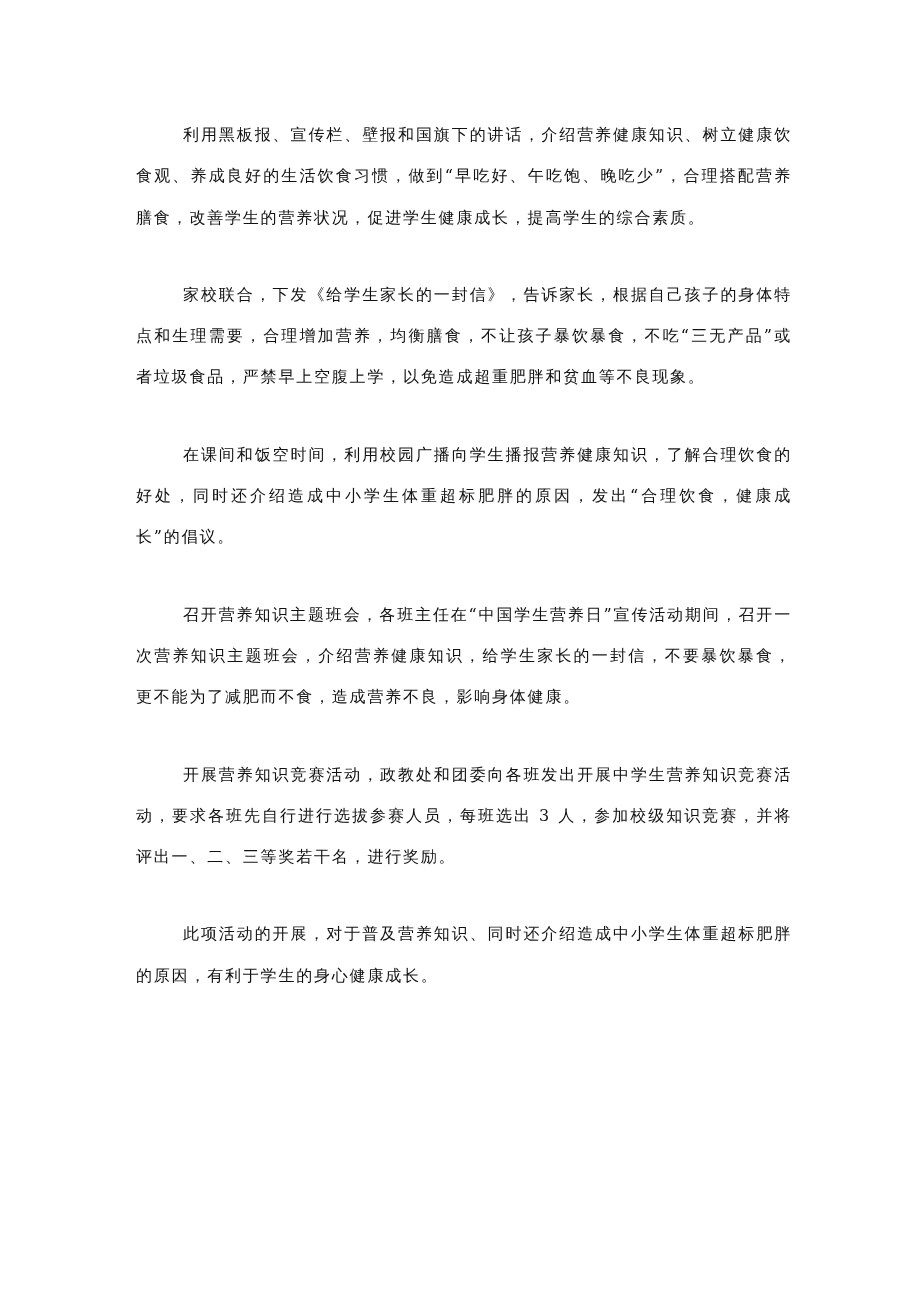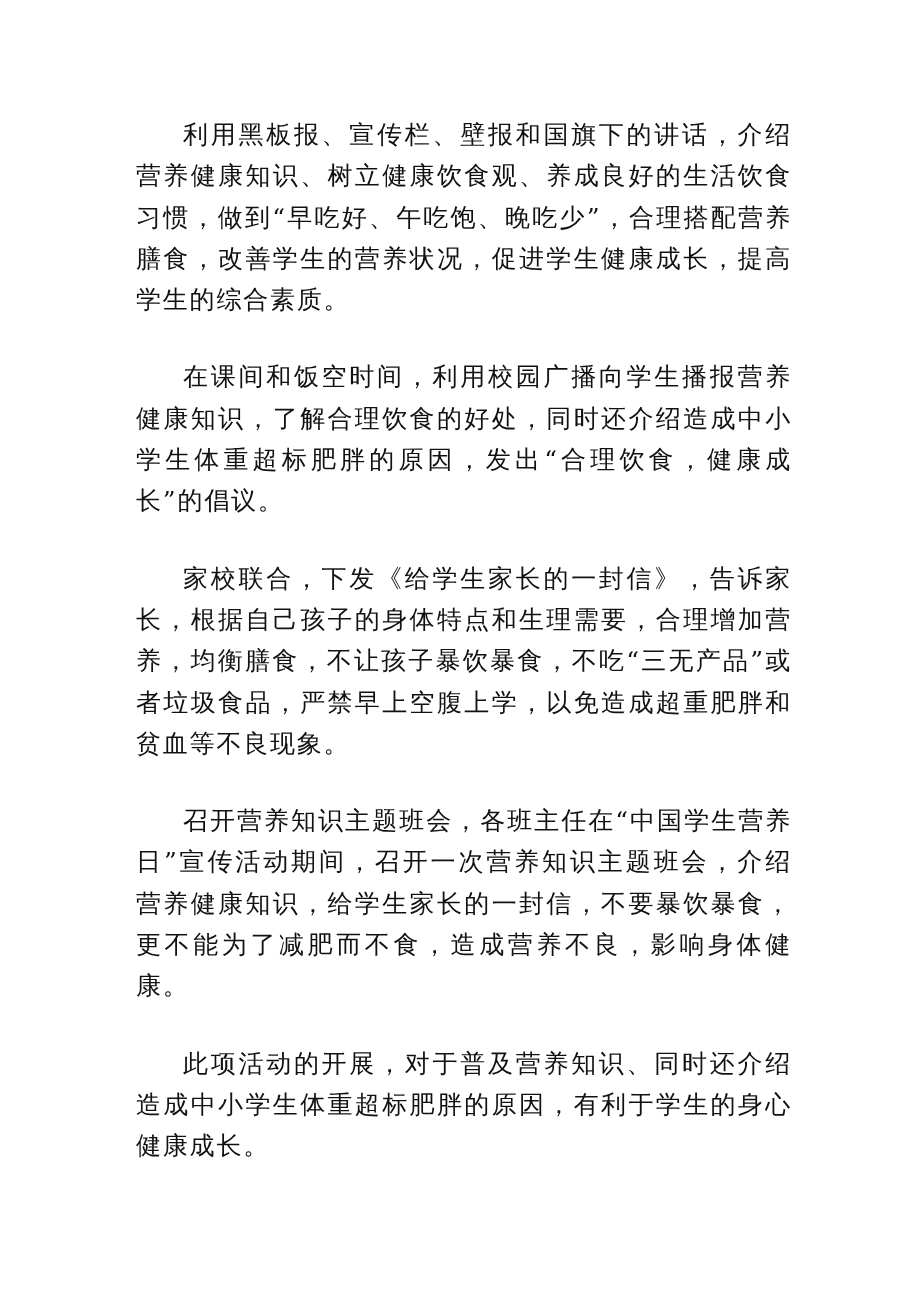--- a/index.html
+++ b/index.html
@@ -13,34 +13,35 @@
       position: relative;
       overflow: hidden;
     }
     .page {
       position: absolute;
       left: 136px;
       top: 114px;
       width: 656px;
       color: #111111;
       font-family: "DejaVu Serif", "Liberation Serif", serif;
-      font-size: 25px;
+      font-size: 16px;
       line-height: 41.3px;
       letter-spacing: 1.8px;
     }
     .para {
       margin: 0 0 36px 0;
       text-indent: 47px;
       text-align: justify;
       text-justify: inter-character;
       word-break: break-all;
     }
   </style>
 </head>
 <body>
 
 <div class="page">
   <p class="para">利用黑板报、宣传栏、壁报和国旗下的讲话，介绍营养健康知识、树立健康饮食观、养成良好的生活饮食习惯，做到“早吃好、午吃饱、晚吃少”，合理搭配营养膳食，改善学生的营养状况，促进学生健康成长，提高学生的综合素质。</p>
+  <p class="para">家校联合，下发《给学生家长的一封信》，告诉家长，根据自己孩子的身体特点和生理需要，合理增加营养，均衡膳食，不让孩子暴饮暴食，不吃“三无产品”或者垃圾食品，严禁早上空腹上学，以免造成超重肥胖和贫血等不良现象。</p>
   <p class="para">在课间和饭空时间，利用校园广播向学生播报营养健康知识，了解合理饮食的好处，同时还介绍造成中小学生体重超标肥胖的原因，发出“合理饮食，健康成长”的倡议。</p>
-  <p class="para">家校联合，下发《给学生家长的一封信》，告诉家长，根据自己孩子的身体特点和生理需要，合理增加营养，均衡膳食，不让孩子暴饮暴食，不吃“三无产品”或者垃圾食品，严禁早上空腹上学，以免造成超重肥胖和贫血等不良现象。</p>
   <p class="para">召开营养知识主题班会，各班主任在“中国学生营养日”宣传活动期间，召开一次营养知识主题班会，介绍营养健康知识，给学生家长的一封信，不要暴饮暴食，更不能为了减肥而不食，造成营养不良，影响身体健康。</p>
+  <p class="para">开展营养知识竞赛活动，政教处和团委向各班发出开展中学生营养知识竞赛活动，要求各班先自行进行选拔参赛人员，每班选出 3 人，参加校级知识竞赛，并将评出一、二、三等奖若干名，进行奖励。</p>
   <p class="para">此项活动的开展，对于普及营养知识、同时还介绍造成中小学生体重超标肥胖的原因，有利于学生的身心健康成长。</p>
 </div>
 
 </body></html>

